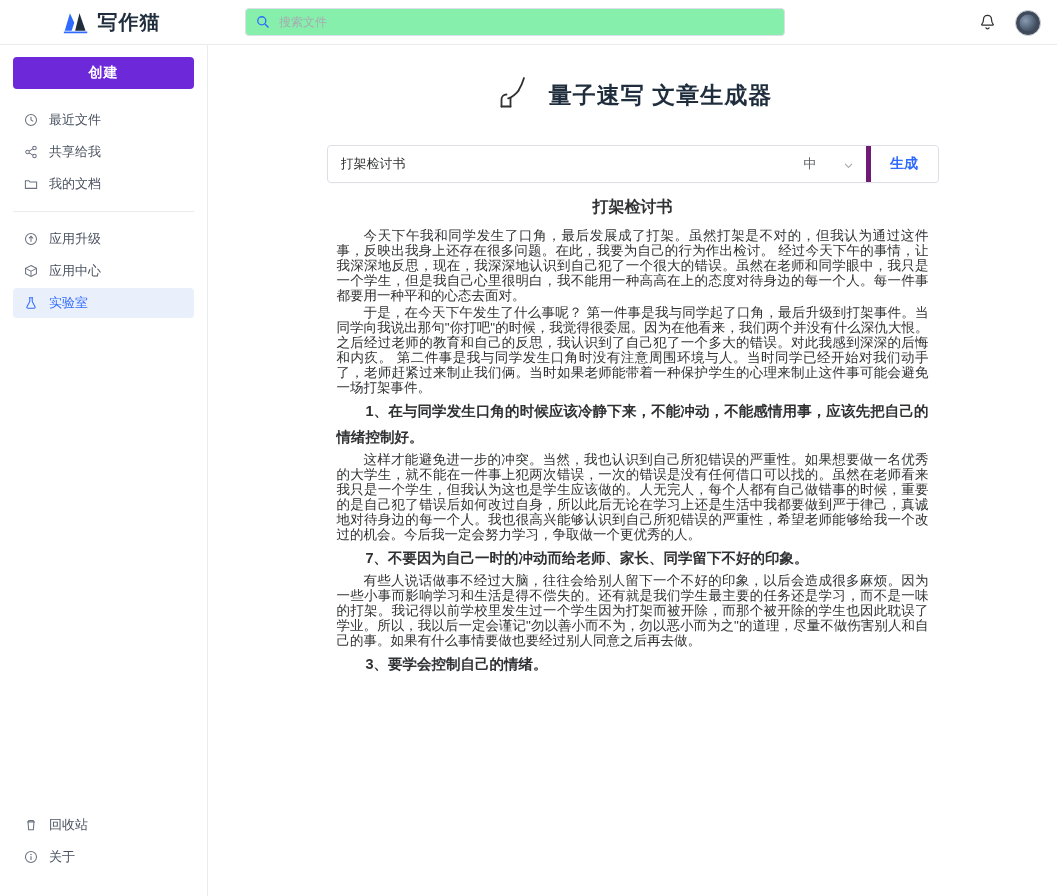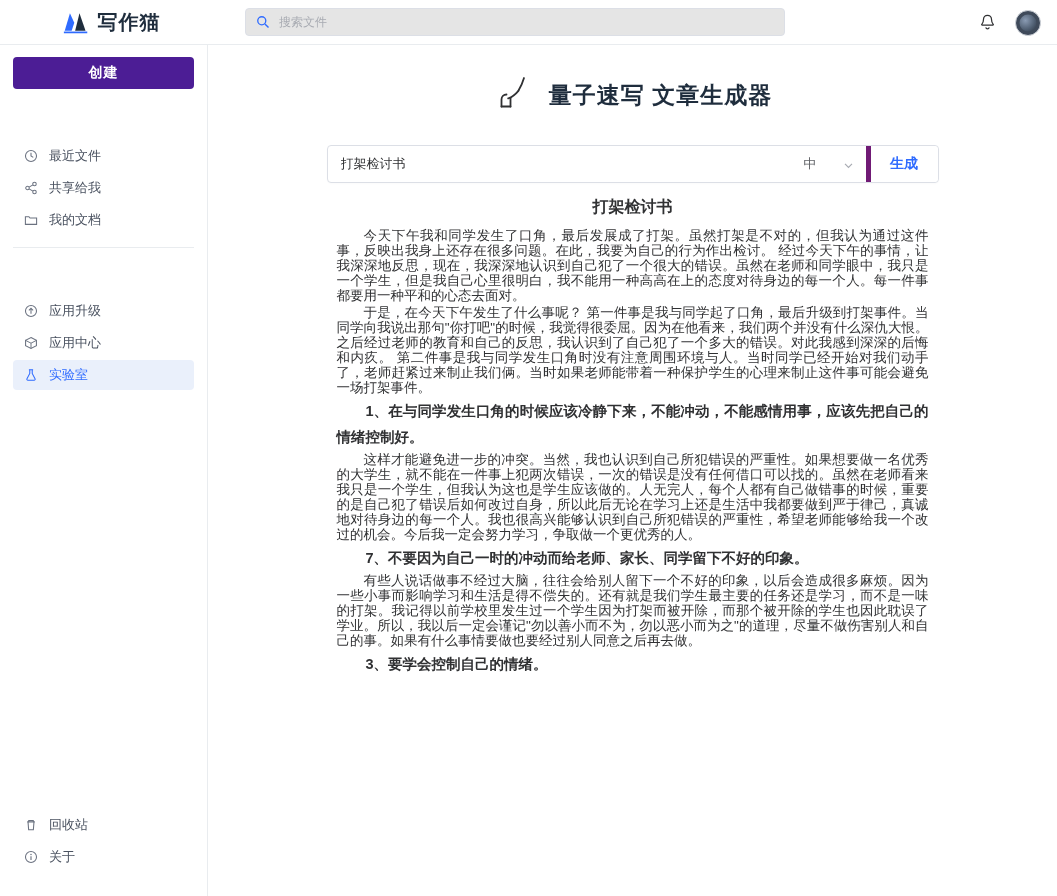--- a/index.html
+++ b/index.html
@@ -40,21 +40,21 @@
   }
   .search-wrap {
     width: 540px;
     height: 28px;
     margin-left: 37px;
     border: 1px solid #dcdfe6;
     border-radius: 4px;
     display: flex;
     align-items: center;
     padding: 8px 10px;
-    background: #e5e5e5;
+    background: #86efac;
   }
   .search-icon { width: 14px; height: 14px; color: #2f6bff; flex: none; }
   .search-input {
     border: none;
     outline: none;
     font-size: 12px;
     color: #606266;
     margin-left: 7px;
     width: 100%;
     background: transparent;
@@ -98,31 +98,31 @@
     min-width: 208px;
     border-right: 1px solid #e9ecef;
     display: flex;
     flex-direction: column;
     padding-top: 12px;
     background: #fff;
   }
   .create-btn {
     margin: 0 13px 16px 13px;
     height: 32px;
-    background: #4c1d95;
+    background: #6d28d9;
     color: #fff;
     border: none;
     border-radius: 4px;
     font-size: 14px;
     font-weight: 700;
     cursor: pointer;
     font-family: Liberation Mono, monospace;
     letter-spacing: 1px;
   }
-  .nav-group { padding: 0 13px; margin-top: 36px; }
+  .nav-group { padding: 0 13px; }
   .nav-item {
     height: 30px;
     display: flex;
     align-items: center;
     gap: 11px;
     padding: 0 11px;
     border-radius: 4px;
     font-size: 13px;
     color: #4a5260;
     cursor: pointer;

